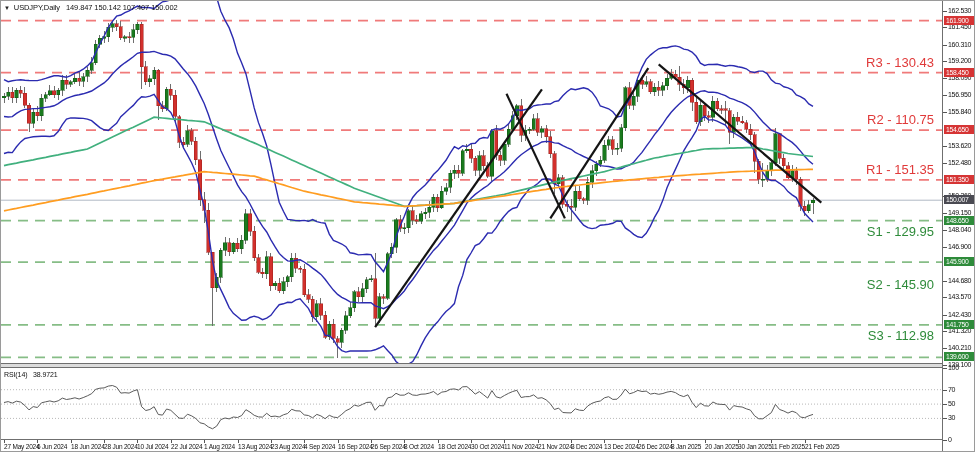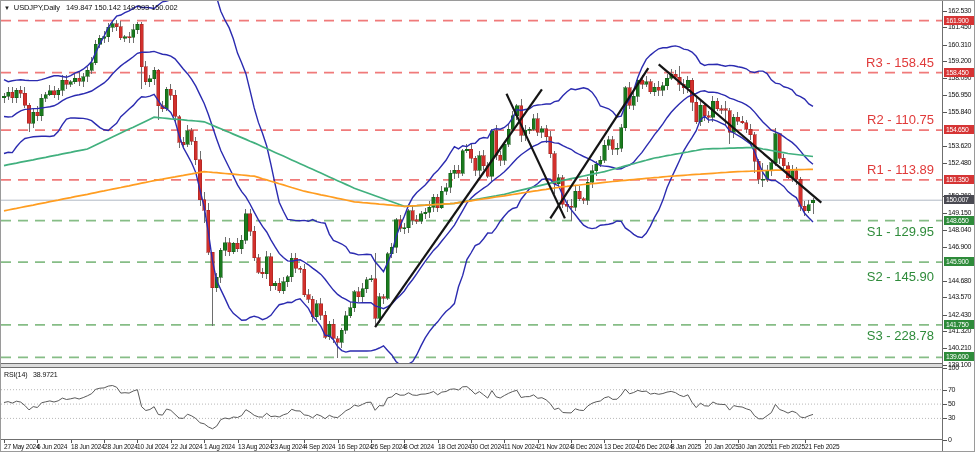--- a/index.html
+++ b/index.html
@@ -446,36 +446,36 @@
       <line x1="0" y1="20.7" x2="941" y2="20.7" stroke="#b8b8b8" stroke-width="1" stroke-dasharray="1,2"></line>
       <line x1="0" y1="35.1" x2="941" y2="35.1" stroke="#b8b8b8" stroke-width="1" stroke-dasharray="1,2"></line>
       <line x1="0" y1="49.4" x2="941" y2="49.4" stroke="#b8b8b8" stroke-width="1" stroke-dasharray="1,2"></line>
       <path fill="none" stroke="#5a5a5a" stroke-width="1" d="M3.0 33.5L7.2 32.6L11.3 34.1L15.5 32.2L19.7 33.1L23.9 36.5L28.0 40.9L32.2 37.6L36.4 38.5L40.5 33.8L44.7 32.8L48.9 31.9L53.0 33.0L57.2 31.8L61.4 29.1L65.5 30.5L69.7 29.8L73.9 28.8L78.1 30.0L82.2 28.6L86.4 26.8L90.6 24.7L94.7 20.3L98.9 19.2L103.1 18.9L107.3 17.1L111.4 16.5L115.6 18.2L119.8 24.1L123.9 23.7L128.1 24.1L132.3 22.0L136.4 20.7L140.6 37.7L144.8 41.5L148.9 40.5L153.1 37.7L157.3 45.5L161.5 46.1L165.6 40.0L169.8 41.3L174.0 45.3L178.1 49.1L182.3 49.4L186.5 45.2L190.7 46.9L194.8 49.5L199.0 53.8L203.2 54.8L207.3 57.9L211.5 59.8L215.7 57.1L219.8 50.6L224.0 49.0L228.2 49.9L232.3 48.0L236.5 48.5L240.7 46.5L244.9 40.7L249.0 43.1L253.2 46.3L257.4 47.9L261.5 48.1L265.7 44.3L269.9 47.6L274.1 47.1L278.2 48.0L282.4 45.8L286.6 44.5L290.7 40.3L294.9 41.8L299.1 42.0L303.2 45.9L307.4 46.5L311.6 48.8L315.8 45.4L319.9 46.9L324.1 49.7L328.3 46.3L332.4 48.1L336.6 48.6L340.8 45.3L344.9 41.7L349.1 39.7L353.3 36.1L357.4 37.2L361.6 35.3L365.8 33.4L370.0 33.2L374.1 41.3L378.3 36.6L382.5 36.9L386.6 28.9L390.8 27.9L395.0 24.3L399.1 26.2L403.3 26.1L407.5 23.8L411.7 26.0L415.8 26.4L420.0 25.2L424.2 25.0L428.3 24.1L432.5 22.5L436.7 25.8L440.8 23.1L445.0 22.5L449.2 20.3L453.4 19.9L457.5 21.0L461.7 17.8L465.9 17.6L470.0 21.0L474.2 25.1L478.4 22.6L482.6 25.8L486.7 29.1L490.9 21.6L495.1 27.8L499.2 29.0L503.4 26.5L507.6 24.3L511.7 22.5L515.9 21.3L520.1 28.5L524.3 27.7L528.4 27.6L532.6 25.9L536.8 29.3L540.9 28.7L545.1 30.8L549.3 34.7L553.4 40.5L557.6 39.1L561.8 43.5L566.0 43.8L570.1 43.9L574.3 39.8L578.5 41.2L582.6 41.5L586.8 36.9L591.0 34.3L595.1 32.8L599.3 32.0L603.5 28.8L607.6 27.7L611.8 30.4L616.0 30.2L620.2 26.0L624.3 20.0L628.5 24.8L632.7 23.5L636.8 21.4L641.0 22.5L645.2 22.1L649.4 25.1L653.5 24.3L657.7 25.3L661.9 24.5L666.0 23.1L670.2 22.4L674.4 23.6L678.5 26.2L682.7 27.6L686.9 25.8L691.0 33.3L695.2 38.6L699.4 34.1L703.6 36.8L707.7 37.1L711.9 33.0L716.1 35.0L720.2 35.4L724.4 35.6L728.6 41.1L732.8 36.6L736.9 37.6L741.1 38.0L745.3 39.8L749.4 41.1L753.6 46.8L757.8 49.8L761.9 49.8L766.1 46.7L770.3 43.7L774.4 35.4L778.6 40.5L782.8 42.0L787.0 44.1L791.1 42.2L795.3 43.7L799.5 48.1L803.6 48.7L807.8 46.8L812.0 45.4"></path>
     </svg>
 
   <div class="titlebar">
     <span class="mk">▼</span>
     <span>USDJPY,Daily</span>
     <span>&nbsp;</span>
-    <span>149.847 150.142 149.093 150.002</span>
+    <span>149.847 150.142 107.407 150.002</span>
   </div>
 
   <div class="rsi-label">
     <span>RSI(14)</span>
     <span>&nbsp;</span>
     <span>38.9721</span>
   </div>
 
   <div id="levelLabels">
-      <div class="lvl r" style="top:54px">R3 - 158.45</div>
+      <div class="lvl r" style="top:54px">R3 - 130.43</div>
       <div class="lvl r" style="top:111px">R2 - 110.75</div>
-      <div class="lvl r" style="top:161px">R1 - 113.89</div>
+      <div class="lvl r" style="top:161px">R1 - 151.35</div>
       <div class="lvl s" style="top:223px">S1 - 129.95</div>
-      <div class="lvl s" style="top:268px">S2 - 145.90</div>
-      <div class="lvl s" style="top:327px">S3 - 228.78</div>
+      <div class="lvl s" style="top:276px">S2 - 145.90</div>
+      <div class="lvl s" style="top:327px">S3 - 112.98</div>
     </div>
   <div class="price-axis" id="priceAxis">
       <div class="ptickline" style="top:10px"></div>
       <div class="ptick" style="top:6px">162.530</div>
       <div class="ptickline" style="top:26px"></div>
       <div class="ptick" style="top:22px">161.450</div>
       <div class="ptickline" style="top:44px"></div>
       <div class="ptick" style="top:40px">160.310</div>
       <div class="ptickline" style="top:60px"></div>
       <div class="ptick" style="top:56px">159.200</div>

